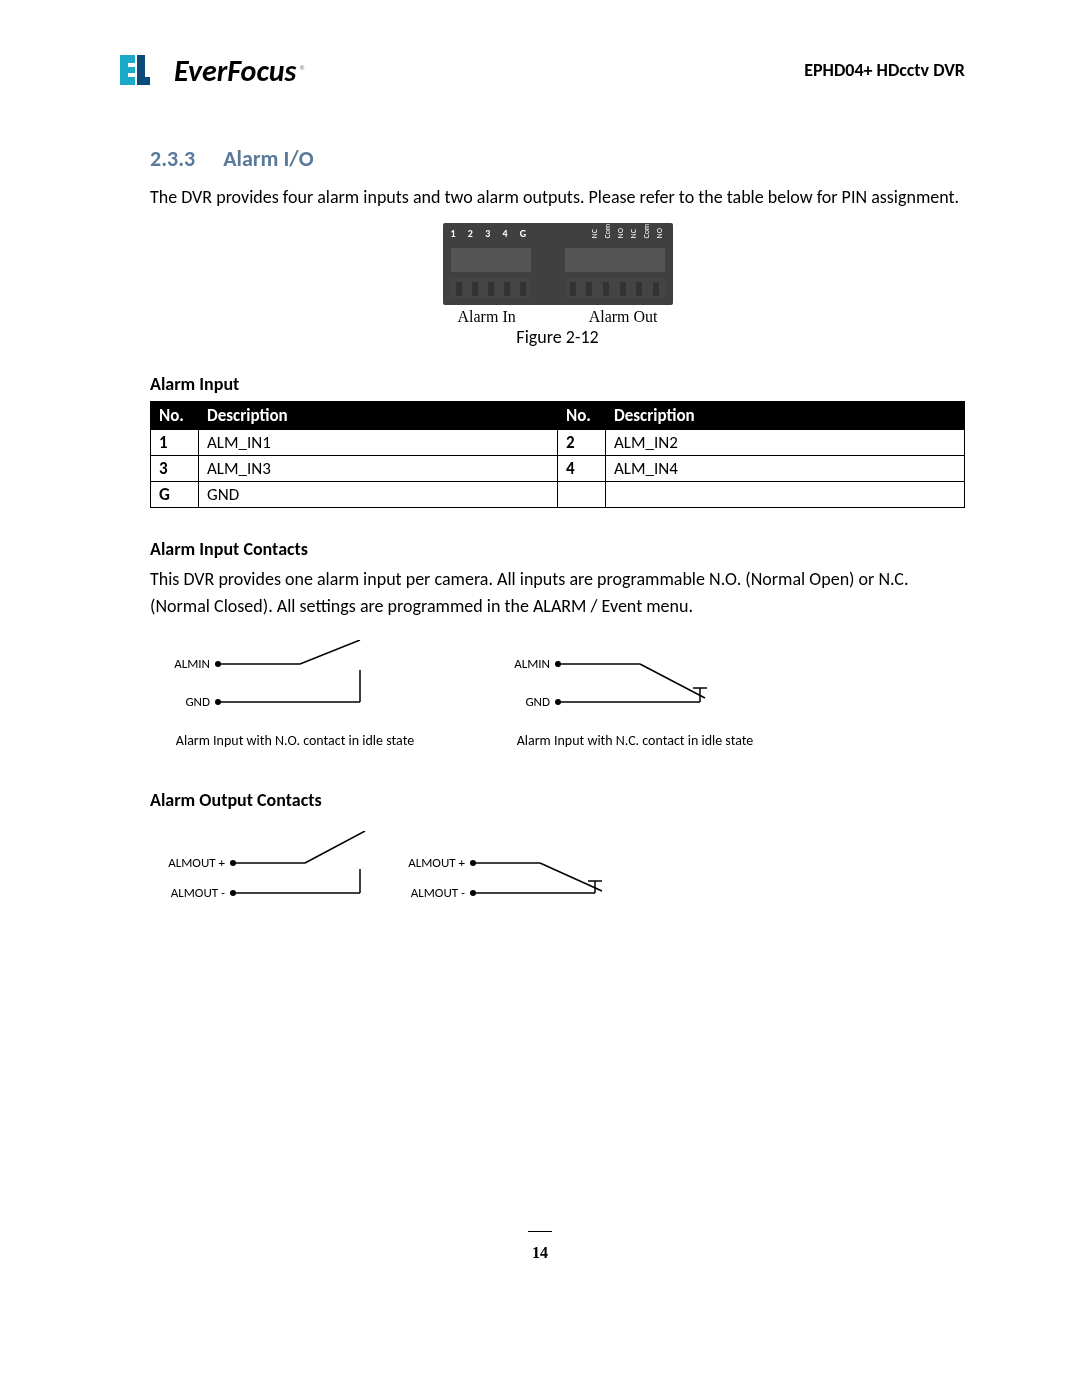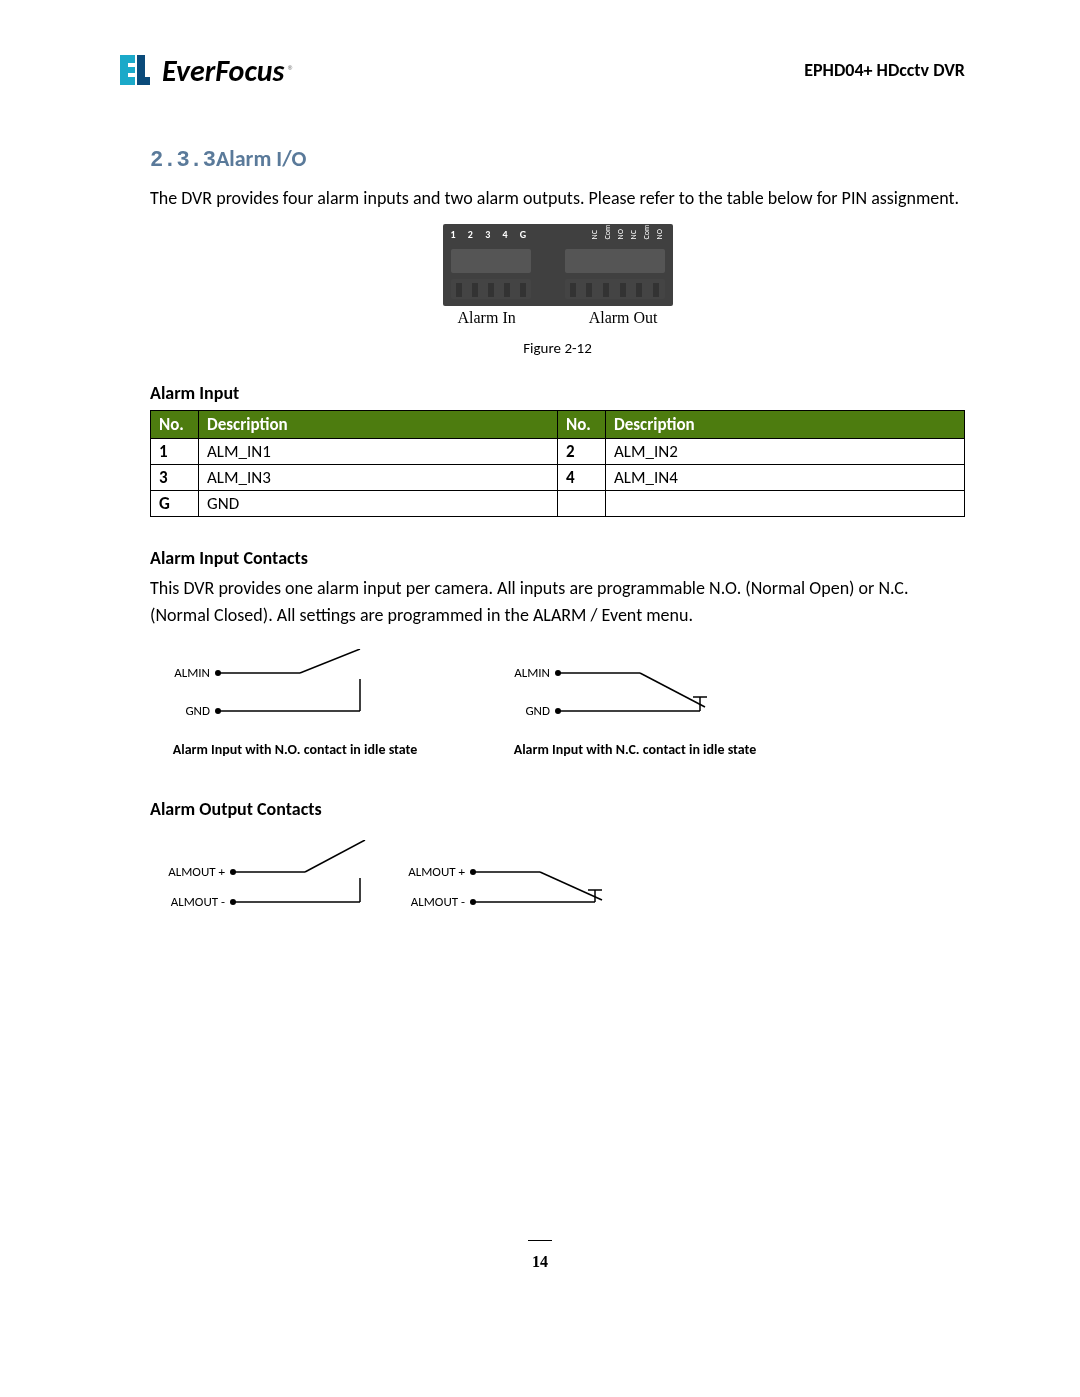--- a/index.html
+++ b/index.html
@@ -27,21 +27,21 @@
     }
     .logo-icon {
       width: 40px;
       height: 40px;
       display: inline-block;
     }
     .logo-text {
       font-size: 30px;
       font-weight: bold;
       font-style: italic;
-      margin-left: 7px;
+      margin-left: 19px;
     }
     .logo-reg {
       font-size: 14px;
       vertical-align: super;
       margin-left: 3px;
       color: #888;
     }
     .header-right {
       font-weight: bold;
       font-size: 18px;
@@ -49,21 +49,21 @@
     .content {
       padding-left: 35px;
     }
     .section-heading {
       color: #5a7a9a;
       font-size: 22px;
       font-weight: bold;
       margin-bottom: 12px;
     }
     .section-heading .num {
-      font-family: Liberation Mono, monospace;
+      margin-right: 28px;
     }
     .para {
       font-size: 18px;
       line-height: 1.5;
       margin-bottom: 10px;
     }
     .figure-block {
       text-align: center;
       margin: 12px 0 25px 0;
     }
@@ -128,36 +128,35 @@
     .hw-sub-labels {
       display: flex;
       width: 230px;
       margin: 3px auto 0;
       justify-content: space-between;
       font-size: 16px;
       padding: 0 15px;
       font-family: Liberation Serif, serif;
     }
     .figure-caption {
-      font-size: 15px;
-      margin-top: 12px;
+      font-size: 18px;
     }
     .subheading {
       font-weight: bold;
       font-size: 18px;
       margin-top: 24px;
       margin-bottom: 6px;
     }
     table.pin-table {
       width: 100%;
       border-collapse: collapse;
       margin-bottom: 30px;
     }
     table.pin-table th {
-      background: #4d7c0f;
+      background: #000000;
       color: #fff;
       text-align: left;
       padding: 3px 8px;
       font-size: 17px;
       border: 1px solid #000;
     }
     table.pin-table td {
       border: 1px solid #000;
       padding: 2px 8px;
       font-size: 17px;
@@ -178,21 +177,20 @@
       width: 290px;
       text-align: right;
     }
     .diagram svg {
       display: block;
     }
     .diagram-caption {
       font-size: 14px;
       text-align: center;
       margin-top: 4px;
-      font-weight: bold;
     }
      .diagram-caption-row {
       display: flex;
       gap: 50px;
       margin-bottom: 40px;
     }
     .diagram-caption-row .diagram-caption {
         width: 290px;
     }
     .page-num {

